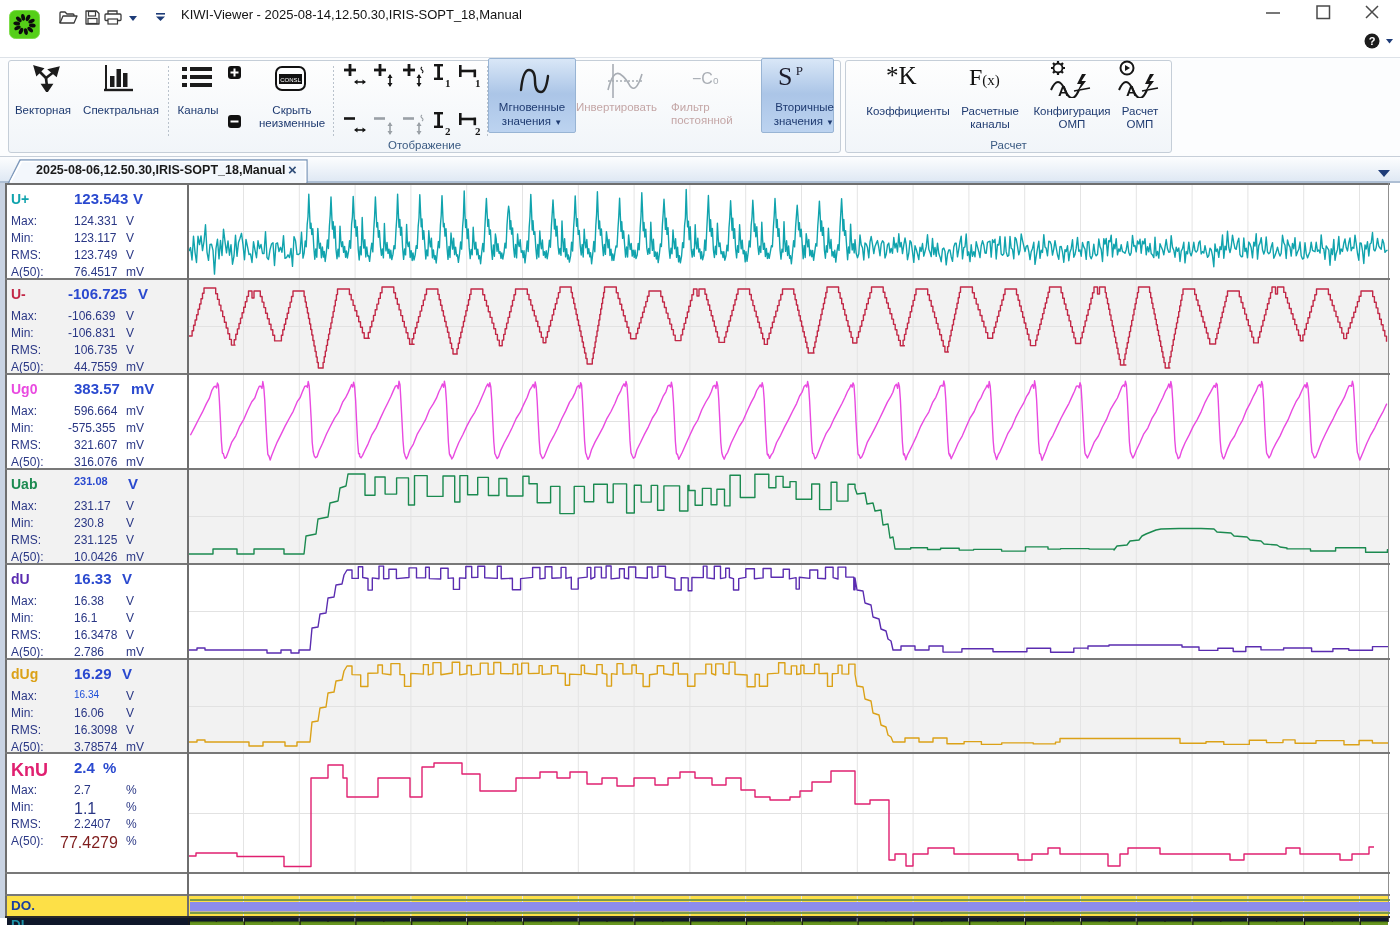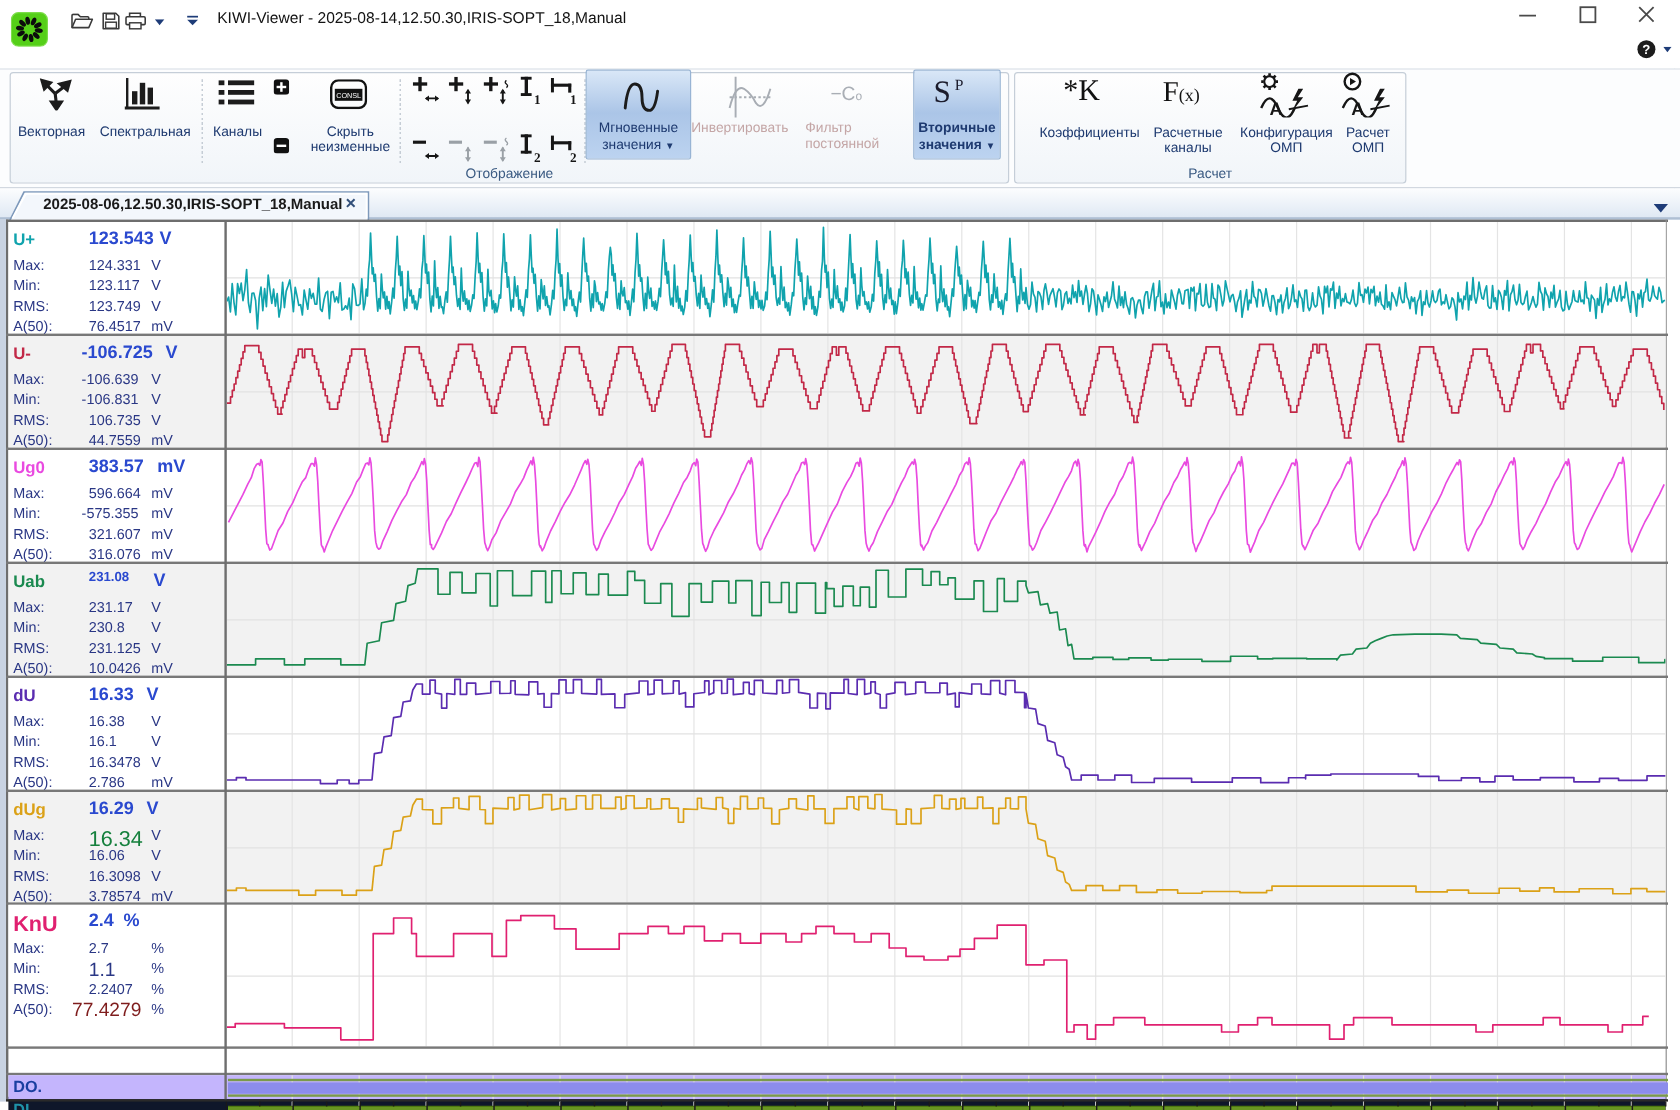--- a/index.html
+++ b/index.html
@@ -217,21 +217,21 @@
 <path d="M2 28 Q7 8 14 12 Q20 16 24 24 Q30 32 36 12"></path>
 </g>
   </svg>
 <div class="abs gray-label" style="left:576px;top:101px;width:96px">Инвертировать</div>
 
 <div class="abs" style="left:692px;top:70px;width:40px;font-size:16px;color:#a9aeb5">−C<span style="font-size:10px">o</span></div>
 <div class="abs gray-label" style="left:671px;top:101px;width:96px">Фильтр<br>постоянной</div>
 
 <div class="abs" style="left:761px;top:58px;width:73px;height:75px;border:1px solid #98b4d4;border-radius:2px;background:linear-gradient(#d9e7f7,#abc5e7 48%,#bcd3f0)"></div>
 <div class="abs" style="left:778px;top:62px;font-size:26px;color:#1c1c2c;font-family:'Liberation Serif',serif">S<span style="font-size:13px;vertical-align:10px">&nbsp;P</span></div>
-<div class="abs" style="left:761px;top:101px;width:73px;font-size:11.5px;font-weight:bold;color:#1e3a70;text-align:center;line-height:13.5px">Вторичные<br>значения <span style="font-size:8px">▼</span></div>
+<div class="abs" style="left:761px;top:101px;width:73px;font-size:11.5px;font-weight:normal;color:#1e3a70;text-align:right;line-height:13.5px">Вторичные<br>значения <span style="font-size:8px">▼</span></div>
 
 <div class="abs" style="left:886px;top:62px;font-size:25px;color:#111;font-family:'Liberation Serif',serif">*K</div>
 <div class="abs ribbon-label" style="left:858px;top:105px;width:100px">Коэффициенты</div>
 <div class="abs" style="left:969px;top:64px;font-size:24px;color:#111;font-family:'Liberation Serif',serif">F<span style="font-size:15px">(x)</span></div>
 <div class="abs ribbon-label" style="left:958px;top:105px;width:64px">Расчетные<br>каналы</div>
 <svg class="abs" style="left:1050px;top:60px" width="42" height="38" viewBox="0 0 42 38">
 <g stroke="#161616" fill="none" stroke-width="1.8">
 <circle cx="8" cy="8" r="4.5"></circle>
 <g stroke-width="2.2">
         <line x1="8" y1="1" x2="8" y2="3"></line>
@@ -490,21 +490,21 @@
       <line x1="0" y1="46.5" x2="1199" y2="46.5" stroke="#e2e2e2" stroke-width="1"></line>
       <path d="M0.0 85.0L8.0 85.0L8.0 83.0L16.0 83.0L16.0 85.0L78.0 85.0L78.0 88.0L92.0 88.0L92.0 85.0L102.0 85.0L102.0 88.0L110.0 88.0L110.0 85.0L121.0 85.0L121.0 85.0L123.0 63.0L129.0 62.0L131.0 49.0L137.0 48.0L139.0 33.0L145.0 32.0L147.0 20.0L153.0 19.0L155.0 10.0L158.0 5.0L163.0 5.0L163.0 12.0L163.0 13.4L169.3 13.4L169.3 1.7L173.7 1.7L173.7 12.5L179.0 13.5L179.0 25.1L183.3 25.1L183.3 12.9L190.0 13.7L190.0 1.1L194.6 1.1L194.6 13.7L199.9 13.6L199.9 4.3L207.4 4.3L207.4 13.6L220.0 12.5L220.0 2.9L227.5 2.9L227.5 12.9L236.6 12.7L236.6 2.3L240.3 2.3L240.3 13.6L251.7 14.0L251.7 3.2L259.1 3.2L259.1 13.4L264.4 12.9L264.4 24.4L270.5 24.4L270.5 12.9L276.8 13.2L276.8 1.5L282.7 1.5L282.7 12.5L288.8 12.4L288.8 1.3L295.7 1.3L295.7 12.8L308.3 13.4L308.3 1.2L312.2 1.2L312.2 13.7L323.4 13.3L323.4 24.8L331.6 24.8L331.6 13.6L343.6 12.4L343.6 2.5L350.9 2.5L350.9 13.9L356.1 13.2L356.1 1.8L362.9 1.8L362.9 13.2L372.1 12.7L372.1 2.4L376.9 2.4L376.9 13.4L382.3 12.2L382.3 24.1L389.2 24.1L389.2 13.1L398.2 12.1L398.2 2.4L401.8 2.4L401.8 14.0L405.8 12.2L405.8 2.1L412.4 2.1L412.4 12.9L417.1 12.7L417.1 1.0L422.1 1.0L422.1 13.9L430.5 13.0L430.5 3.7L435.3 3.7L435.3 13.0L439.6 13.8L439.6 2.0L446.7 2.0L446.7 12.5L458.3 13.2L458.3 2.0L463.1 2.0L463.1 12.7L468.9 12.1L468.9 1.3L476.5 1.3L476.5 12.0L485.9 13.5L485.9 25.0L492.2 25.0L492.2 12.6L499.2 12.9L499.2 25.7L502.9 25.7L502.9 12.4L514.3 12.6L514.3 1.1L518.0 1.1L518.0 12.9L525.3 13.8L525.3 1.2L531.5 1.2L531.5 13.6L536.7 12.6L536.7 3.2L540.4 3.2L540.4 12.5L544.5 13.7L544.5 25.0L549.7 25.0L549.7 13.6L556.8 12.4L556.8 3.7L565.4 3.7L565.4 13.8L574.1 12.9L574.1 3.5L582.1 3.5L582.1 12.2L594.2 12.3L594.2 4.2L600.4 4.2L600.4 13.9L607.1 12.6L607.1 24.1L610.3 24.1L610.3 12.2L620.8 13.4L620.8 5.0L628.7 5.0L628.7 13.2L636.5 13.7L636.5 2.2L644.1 2.2L644.1 12.6L649.0 14.0L649.0 2.1L656.8 2.1L656.8 12.0L664.8 12.1L664.8 24.7L666.0 24.7L666.0 13.0L668.0 25.0L674.0 26.0L676.0 38.0L682.0 40.0L684.0 52.0L690.0 54.0L692.0 64.0L697.0 66.0L699.0 74.0L702.0 76.0L704.0 85.0L704.0 85.0L712.0 85.0L712.0 81.0L726.0 81.0L726.0 85.0L740.0 85.0L740.0 81.0L754.0 81.0L754.0 85.0L754.0 87.1L772.9 87.1L772.9 83.7L804.0 83.7L804.0 86.8L837.9 86.8L837.9 83.3L861.6 83.3L861.6 87.2L884.8 87.2L884.8 83.1L899.0 83.1L899.0 84.0L899.0 81.0L920.0 81.0L920.0 80.0L993.0 80.0L993.0 82.0L1010.0 82.0L1010.0 84.0L1010.0 85.4L1028.8 85.4L1028.8 83.2L1044.2 83.2L1044.2 86.5L1056.8 86.5L1056.8 81.8L1072.0 81.8L1072.0 84.9L1094.6 84.9L1094.6 83.0L1122.6 83.0L1122.6 86.5L1143.9 86.5L1143.9 83.7L1159.8 83.7L1159.8 85.3L1183.5 85.3L1183.5 81.6L1199.0 81.6" fill="none" stroke="#5a2cb0" stroke-width="1.4" stroke-linejoin="round"></path>
     </svg>
   </div>
 <div style="position:absolute;left:5px;top:658px;width:1385px;height:2px;background:#787878"></div>
 <div style="position:absolute;left:7px;top:660px;width:1381px;height:92px;background:#f2f2f2">
     <div style="position:absolute;left:4px;top:6px;font-size:14px;font-weight:bold;color:#dba117">dUg</div>
     <div style="position:absolute;left:67px;top:5px;font-size:15px;font-weight:bold;color:#2a49cf">16.29</div>
     <div style="position:absolute;left:115px;top:5px;font-size:15px;font-weight:bold;color:#2a49cf">V</div>
     <div style="position:absolute;left:4px;top:29px;font-size:12px;color:#2a3785">Max:</div>
-    <div style="position:absolute;left:67px;top:29px;font-size:18px;color:#15803d">16.34</div>
+    <div style="position:absolute;left:67px;top:29px;font-size:10px;color:#1d4ed8">16.34</div>
     <div style="position:absolute;left:119px;top:29px;font-size:12px;color:#2a3785">V</div>
     <div style="position:absolute;left:4px;top:46px;font-size:12px;color:#2a3785">Min:</div>
     <div style="position:absolute;left:67px;top:46px;font-size:12px;color:#2a3785">16.06</div>
     <div style="position:absolute;left:119px;top:46px;font-size:12px;color:#2a3785">V</div>
     <div style="position:absolute;left:4px;top:63px;font-size:12px;color:#2a3785">RMS:</div>
     <div style="position:absolute;left:67px;top:63px;font-size:12px;color:#2a3785">16.3098</div>
     <div style="position:absolute;left:119px;top:63px;font-size:12px;color:#2a3785">V</div>
     <div style="position:absolute;left:4px;top:80px;font-size:12px;color:#2a3785">A(50):</div>
     <div style="position:absolute;left:67px;top:80px;font-size:12px;color:#2a3785">3.78574</div>
     <div style="position:absolute;left:119px;top:80px;font-size:12px;color:#2a3785">mV</div>
@@ -601,21 +601,21 @@
       <line x1="947.3" y1="0" x2="947.3" y2="21" stroke="#e4e4e4" stroke-width="1"></line>
       <line x1="1003.1" y1="0" x2="1003.1" y2="21" stroke="#e4e4e4" stroke-width="1"></line>
       <line x1="1058.9" y1="0" x2="1058.9" y2="21" stroke="#e4e4e4" stroke-width="1"></line>
       <line x1="1114.7" y1="0" x2="1114.7" y2="21" stroke="#e4e4e4" stroke-width="1"></line>
       <line x1="1170.5" y1="0" x2="1170.5" y2="21" stroke="#e4e4e4" stroke-width="1"></line>
       <rect x="1" y="8" width="1198" height="5" fill="#689621"></rect>
       <line x1="1" y1="8" x2="1199" y2="8" stroke="#4e7a10" stroke-width="1"></line>
     </svg>
   </div>
 <div class="abs" style="left:5px;top:894px;width:1385px;height:2px;background:#787878"></div>
-<div class="abs" style="left:7px;top:896px;width:1381px;height:20px;background:#c4b5fd">
+<div class="abs" style="left:7px;top:896px;width:1381px;height:20px;background:#fde047">
 <div class="abs" style="left:4px;top:2px;font-size:13.5px;font-weight:bold;color:#1a3fa0">DO.</div>
 <svg class="abs" style="left:182px;top:0" width="1201 " height="20" viewBox="0 0 1201 20">
       <line x1="54.5" y1="0" x2="54.5" y2="20" stroke="#e4e4e4" stroke-width="1"></line>
       <line x1="110.3" y1="0" x2="110.3" y2="20" stroke="#e4e4e4" stroke-width="1"></line>
       <line x1="166.1" y1="0" x2="166.1" y2="20" stroke="#e4e4e4" stroke-width="1"></line>
       <line x1="221.9" y1="0" x2="221.9" y2="20" stroke="#e4e4e4" stroke-width="1"></line>
       <line x1="277.7" y1="0" x2="277.7" y2="20" stroke="#e4e4e4" stroke-width="1"></line>
       <line x1="333.5" y1="0" x2="333.5" y2="20" stroke="#e4e4e4" stroke-width="1"></line>
       <line x1="389.3" y1="0" x2="389.3" y2="20" stroke="#e4e4e4" stroke-width="1"></line>
       <line x1="445.1" y1="0" x2="445.1" y2="20" stroke="#e4e4e4" stroke-width="1"></line>

